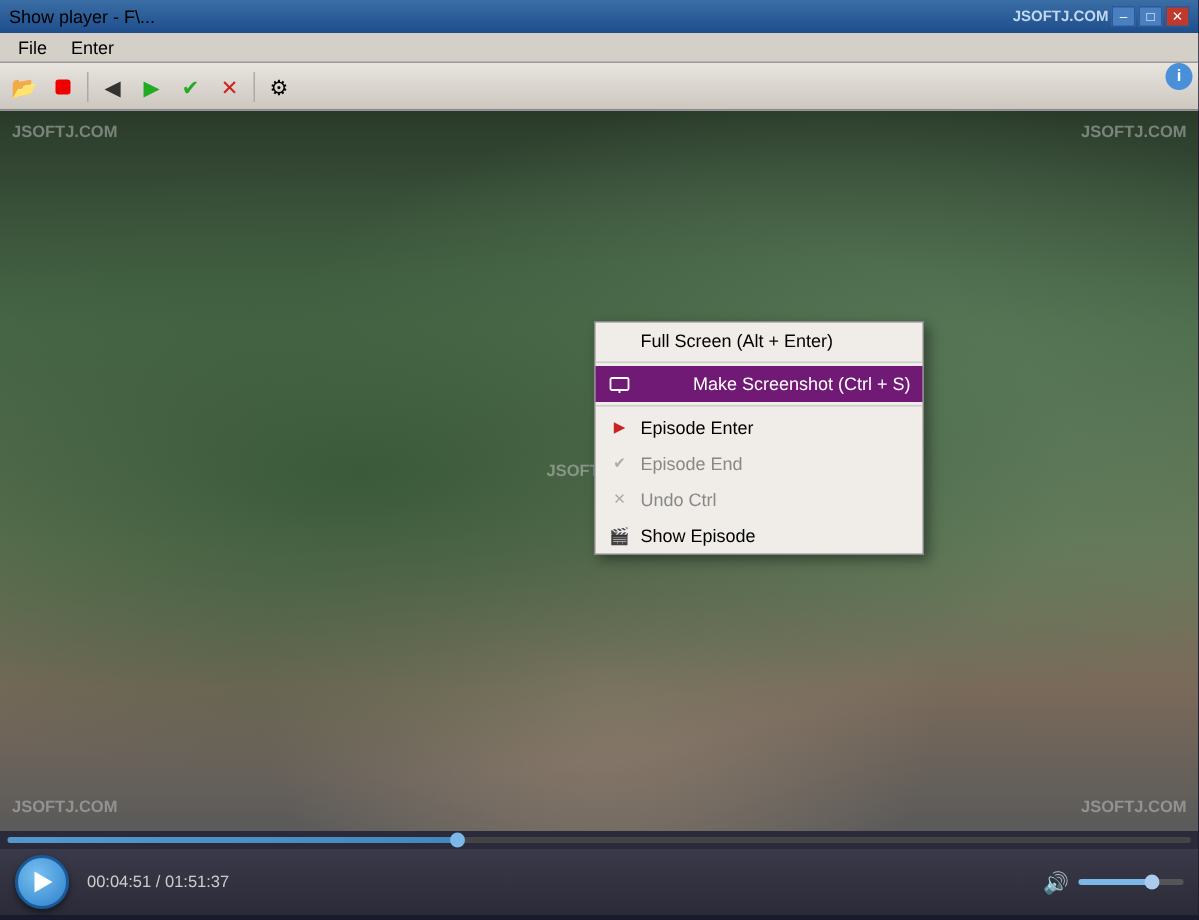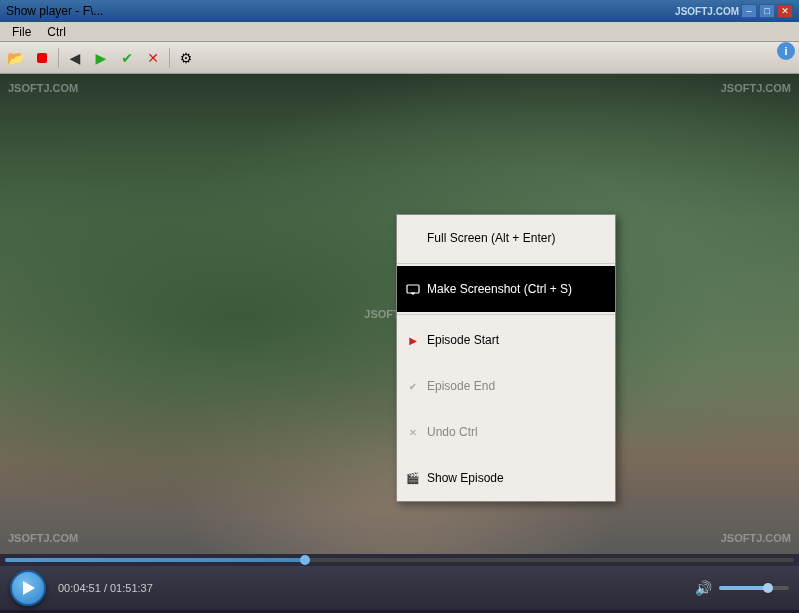--- a/index.html
+++ b/index.html
@@ -140,30 +140,31 @@
       left: 396px;
       width: 220px;
       background: #f0ede8;
       border: 1px solid #888;
       box-shadow: 3px 3px 8px rgba(0,0,0,0.4);
       z-index: 100;
     }
     .ctx-item {
       display: flex;
       align-items: center;
-      padding: 15px 8px;
+      padding: 4px 8px;
       cursor: pointer;
       color: #000;
       font-size: 12px;
       gap: 6px;
       min-height: 22px;
     }
     .ctx-item.highlighted {
-      background: #000000;
+      background: #701a75;
       color: white;
+      justify-content: space-between;
     }
     .ctx-item.disabled {
       color: #888;
       cursor: default;
     }
     .ctx-sep {
       height: 1px;
       background: #ccc;
       margin: 2px 0;
     }
@@ -290,21 +291,21 @@
   <span style="position:absolute;right:60px;color:#c0d8f0;font-size:10px;font-weight:bold;">JSOFTJ.COM</span>
   <div id="titlebar-controls">
     <div class="title-btn">–</div>
     <div class="title-btn">□</div>
     <div class="title-btn close">✕</div>
   </div>
 </div>
 
 <div id="menubar">
   <div class="menu-item">File</div>
-  <div class="menu-item">Ctrl</div>
+  <div class="menu-item">Enter</div>
 </div>
 
 <div id="toolbar">
   <div class="tb-btn">
     <span style="font-size:14px;">📂</span>
   </div>
   <div class="tb-btn">
     <span style="width:10px;height:10px;background:#e00;display:block;border-radius:2px;"></span>
   </div>
   <div class="tb-sep"></div>
@@ -353,21 +354,21 @@
           <line x1="5" y1="9" x2="9" y2="9" stroke="white" stroke-width="1.2"></line>
           <line x1="7" y1="9" x2="7" y2="11" stroke="white" stroke-width="1.2"></line>
         </svg>
       </span>
       <span>Make Screenshot (Ctrl + S)</span>
     </div>
     <div class="ctx-sep"></div>
 
     <div class="ctx-item">
       <span class="ctx-icon" style="color:#cc2222;font-size:10px;">▶</span>
-      <span>Episode Start</span>
+      <span>Episode Enter</span>
     </div>
 
     <div class="ctx-item disabled">
       <span class="ctx-icon" style="color:#aaa;font-size:10px;">✔</span>
       <span>Episode End</span>
     </div>
 
     <div class="ctx-item disabled">
       <span class="ctx-icon" style="color:#aaa;font-size:10px;">✕</span>
       <span>Undo Ctrl</span>

